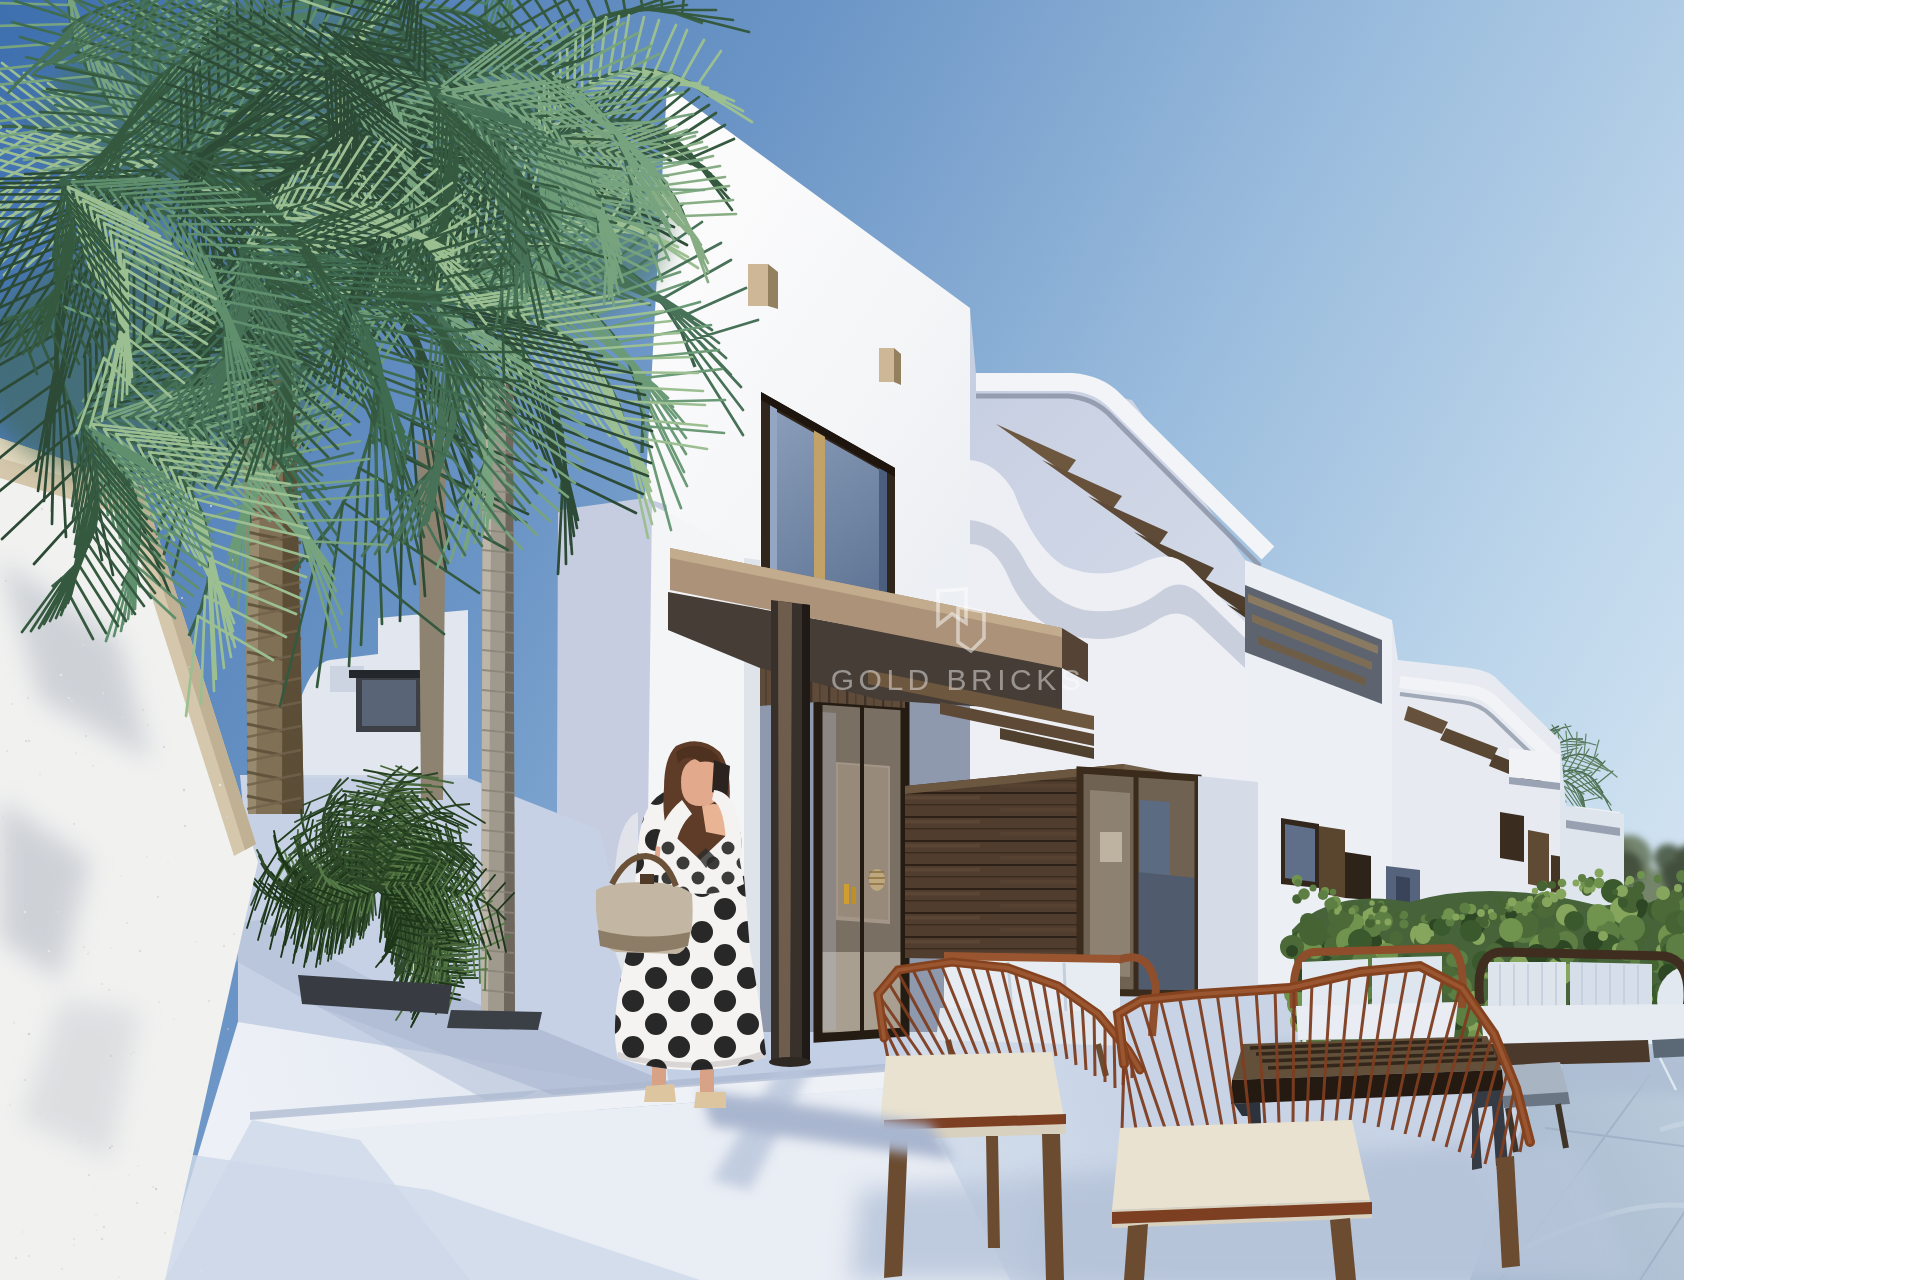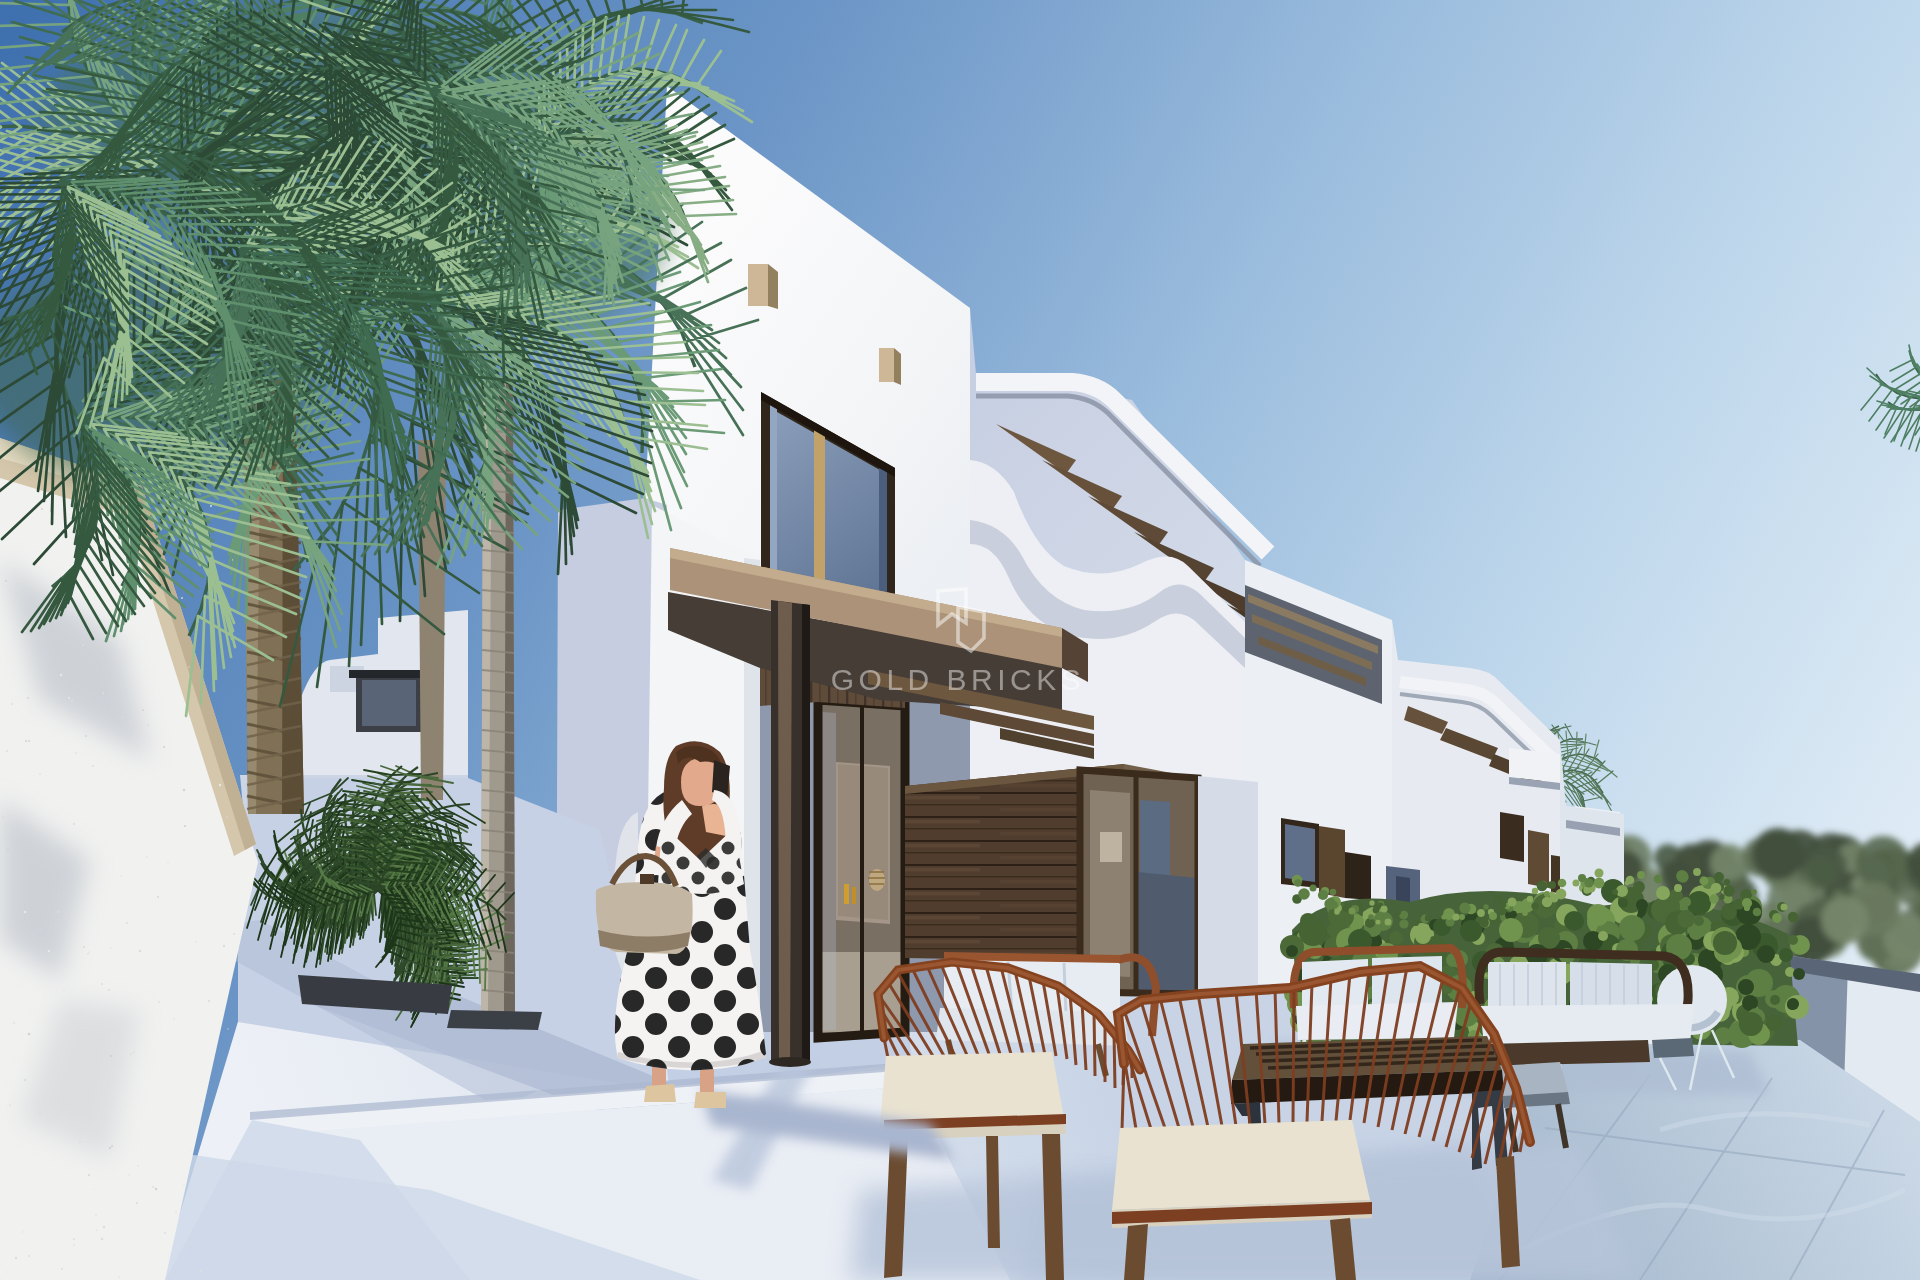--- a/index.html
+++ b/index.html
@@ -1,15 +1,15 @@
 <!DOCTYPE html>
 <html><head><meta charset="utf-8">
 <style>
 html,body{margin:0;padding:0;}
-#scene{width:1920px;height:1280px;overflow:hidden;position:relative;font-family:"Liberation Sans",sans-serif;}
+#scene{width:1684px;height:1280px;overflow:hidden;position:relative;font-family:"Liberation Sans",sans-serif;}
 </style></head><body>
 <div id="scene">
 <svg width="1920" height="1280" viewBox="0 0 1920 1280" xmlns="http://www.w3.org/2000/svg">
 <defs>
 <linearGradient id="sky" gradientUnits="userSpaceOnUse" x1="0" y1="0" x2="1920" y2="1100">
  <stop offset="0" stop-color="#3e6fae"></stop>
  <stop offset="0.32" stop-color="#6b95c6"></stop>
  <stop offset="0.55" stop-color="#9abcdd"></stop>
  <stop offset="0.75" stop-color="#c0d8ec"></stop>
  <stop offset="1" stop-color="#e8f1f8"></stop>

